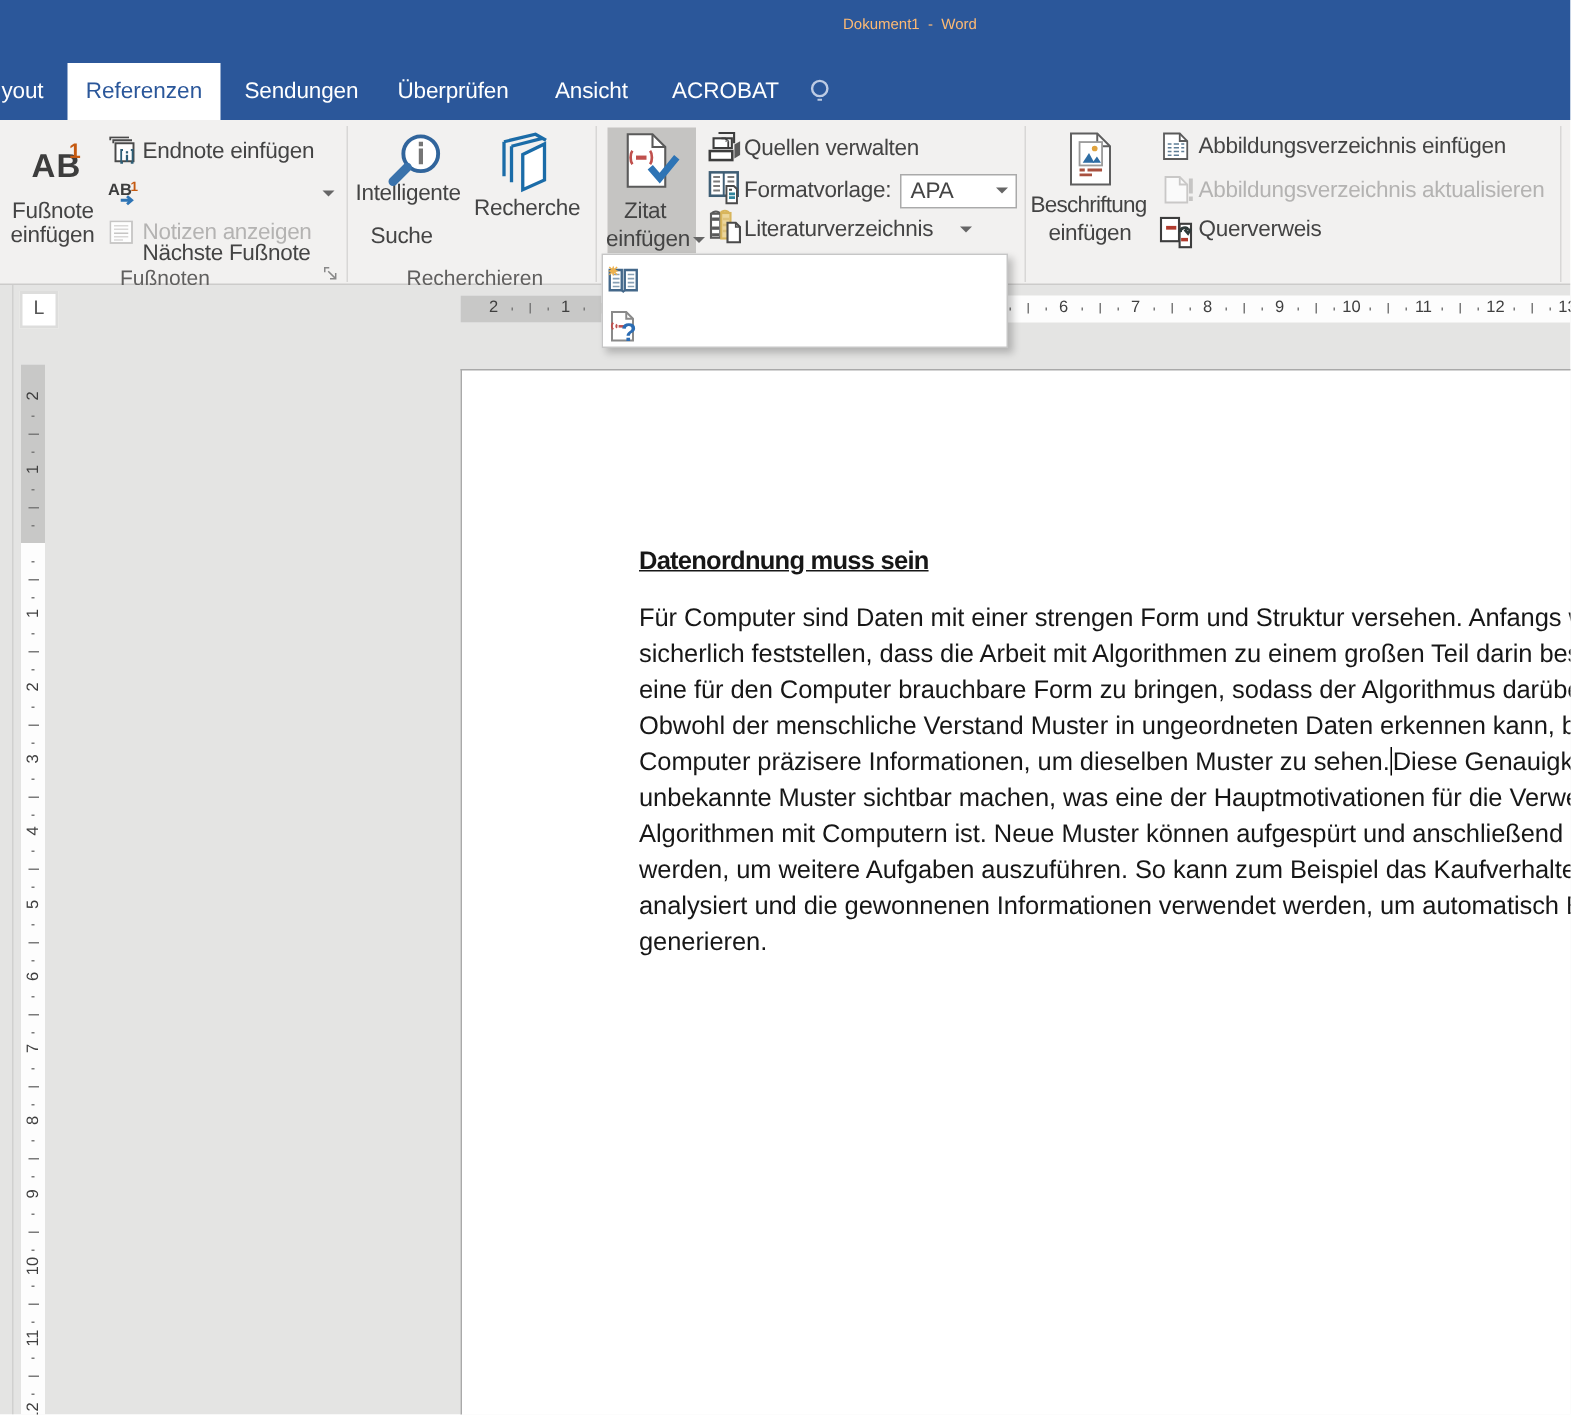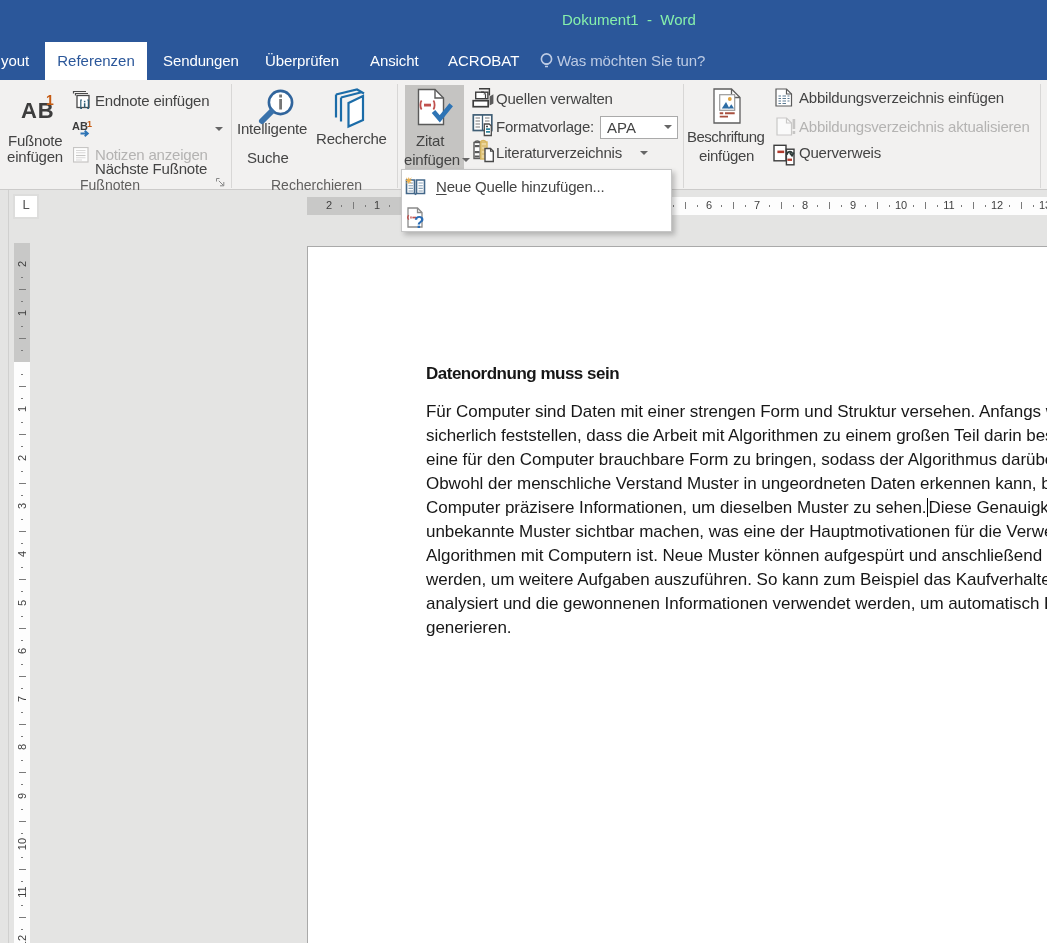--- a/index.html
+++ b/index.html
@@ -44,35 +44,34 @@
   #menu{left:401px;top:169px;width:269px;height:61px;background:#fff;
         border:1px solid #c6c6c6;box-shadow:3px 3px 5px rgba(0,0,0,0.22);}
   .mitem{position:absolute;left:0;width:100%;height:30px;font-size:15px;color:#444;}
   .mtext{position:absolute;left:34px;top:7.5px;white-space:nowrap;letter-spacing:-0.2px;}
   u{text-underline-offset:2px;}
 </style>
 </head>
 <body>
 
   <div class="abs" id="titlebar">
-    <div class="abs" style="left:562px;top:11px;font-size:15px;color:#86efac;">Dokument1&nbsp;&nbsp;-&nbsp;&nbsp;Word</div>
+    <div class="abs" style="left:562px;top:11px;font-size:10px;color:#fdba74;">Dokument1&nbsp;&nbsp;-&nbsp;&nbsp;Word</div>
   </div>
 
   <div class="abs" id="tabrow">
     <div class="tab" style="left:1px;">yout</div>
     <div id="activetab">Referenzen</div>
     <div class="tab" style="left:163px;">Sendungen</div>
     <div class="tab" style="left:265px;">Überprüfen</div>
     <div class="tab" style="left:370px;">Ansicht</div>
     <div class="tab" style="left:448px;letter-spacing:0px;">ACROBAT</div>
     <svg style="position:absolute;left:539px;top:10px;" width="15" height="19" viewBox="0 0 15 19">
       <circle cx="7.5" cy="7" r="5.1" fill="none" stroke="#bdcbe4" stroke-width="1.6"></circle>
       <path d="M5.5 12 L9.5 12 M6 14.5 L9 14.5" stroke="#bdcbe4" stroke-width="1.4" fill="none"></path>
     </svg>
-    <div class="tab" style="left:557px;color:#bdcbe4;">Was möchten Sie tun?</div>
   </div>
 
   <div class="abs" id="ribbon">
 
     <div class="rtext" style="left:21px;top:17.5px;font-size:22px;font-weight:bold;color:#3d3d3d;letter-spacing:0.8px;">AB</div>
     <div class="rtext" style="left:46px;top:12px;font-size:14px;font-weight:bold;color:#c55a11;">1</div>
     <div class="rtext" style="left:8px;top:52px;">Fußnote</div>
     <div class="rtext" style="left:7px;top:67.5px;">einfügen</div>
     <div class="rtext" style="left:95px;top:12px;">Endnote einfügen</div>
     <div class="rtext" style="left:95px;top:40px;margin-top:40px;">Nächste Fußnote</div>
@@ -356,38 +355,35 @@
       <div class="abs" style="left:21px;top:667.0px;width:2px;height:1px;background:#7a7a7a;"></div>
       <div class="abs" style="left:19px;top:679.0px;width:7px;height:1px;background:#7a7a7a;"></div>
       <div class="abs" style="left:21px;top:691.0px;width:2px;height:1px;background:#7a7a7a;"></div>
       <div class="rnum" style="left:14px;top:696.3px;width:16px;text-align:center;transform:rotate(-90deg);">11</div>
       <div class="abs" style="left:21px;top:715.3px;width:2px;height:1px;background:#7a7a7a;"></div>
       <div class="abs" style="left:19px;top:727.3px;width:7px;height:1px;background:#7a7a7a;"></div>
       <div class="abs" style="left:21px;top:739.3px;width:2px;height:1px;background:#7a7a7a;"></div>
       <div class="rnum" style="left:14px;top:744.6px;width:16px;text-align:center;transform:rotate(-90deg);">12</div>
     </div>
     <div id="page">
-      <div class="bodyline" style="top:117px;font-weight:bold;letter-spacing:-0.5px;">Datenordnung muss sein</div>
+      <div class="bodyline" style="top:117px;font-weight:bold;letter-spacing:-0.5px;text-decoration:underline;">Datenordnung muss sein</div>
       <div class="bodyline" style="top:155px;">Für Computer sind Daten mit einer strengen Form und Struktur versehen. Anfangs wird man</div>
       <div class="bodyline" style="top:179px;">sicherlich feststellen, dass die Arbeit mit Algorithmen zu einem großen Teil darin besteht, die</div>
       <div class="bodyline" style="top:203px;">eine für den Computer brauchbare Form zu bringen, sodass der Algorithmus darüber laufen</div>
       <div class="bodyline" style="top:227px;">Obwohl der menschliche Verstand Muster in ungeordneten Daten erkennen kann, braucht</div>
       <div class="bodyline" style="top:251px;">Computer präzisere Informationen, um dieselben Muster zu sehen.​<span style="border-left:1px solid #000;padding-left:1px;">Diese Genauigkeit und</span></div>
       <div class="bodyline" style="top:275px;">unbekannte Muster sichtbar machen, was eine der Hauptmotivationen für die Verwendung</div>
       <div class="bodyline" style="top:299px;">Algorithmen mit Computern ist. Neue Muster können aufgespürt und anschließend genutzt</div>
       <div class="bodyline" style="top:323px;">werden, um weitere Aufgaben auszuführen. So kann zum Beispiel das Kaufverhalten analys</div>
       <div class="bodyline" style="top:347px;">analysiert und die gewonnenen Informationen verwendet werden, um automatisch Empfe</div>
       <div class="bodyline" style="top:371px;">generieren.</div>
     </div>
   </div>
 
   <div class="abs" id="menu">
-    <div class="mitem" style="top:0;">
-      <div class="mtext"><u>N</u>eue Quelle hinzufügen...</div>
-    </div>
 
     <svg style="position:absolute;left:3px;top:7px;" width="21" height="19" viewBox="0 0 21 19">
       <path d="M1.5 3 H9.5 V16.5 H1.5 Z" fill="#fff" stroke="#44688a" stroke-width="1.6"></path>
       <path d="M11.5 3 H19.5 V16.5 H11.5 Z" fill="#fff" stroke="#44688a" stroke-width="1.6"></path>
       <path d="M9.5 16.5 L10.5 17.5 L11.5 16.5" fill="none" stroke="#44688a" stroke-width="1.2"></path>
       <g stroke="#87a0b5" stroke-width="1.1">
         <path d="M3.5 6 H8 M3.5 8.7 H8 M3.5 11.4 H8 M3.5 14 H8"></path>
         <path d="M13.5 6 H17.8 M13.5 8.7 H17.8 M13.5 11.4 H17.8 M13.5 14 H17.8"></path>
       </g>
       <path d="M3.8 0 L4.8 2.6 L7.4 3.6 L4.8 4.6 L3.8 7.2 L2.8 4.6 L0.2 3.6 L2.8 2.6 Z" fill="#edb14d"></path>

